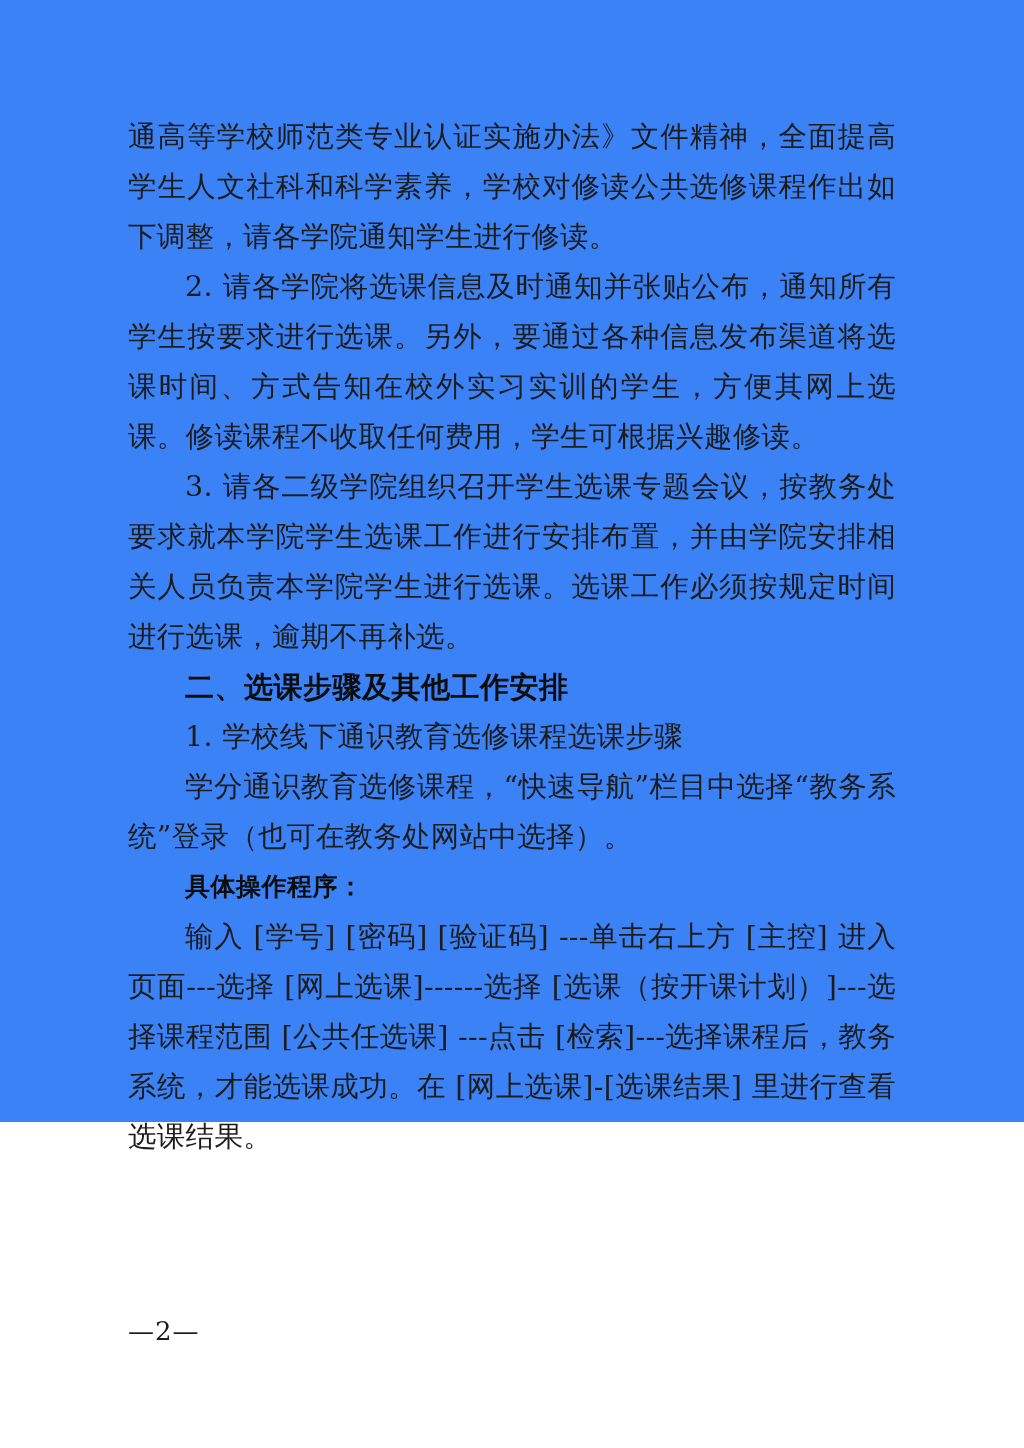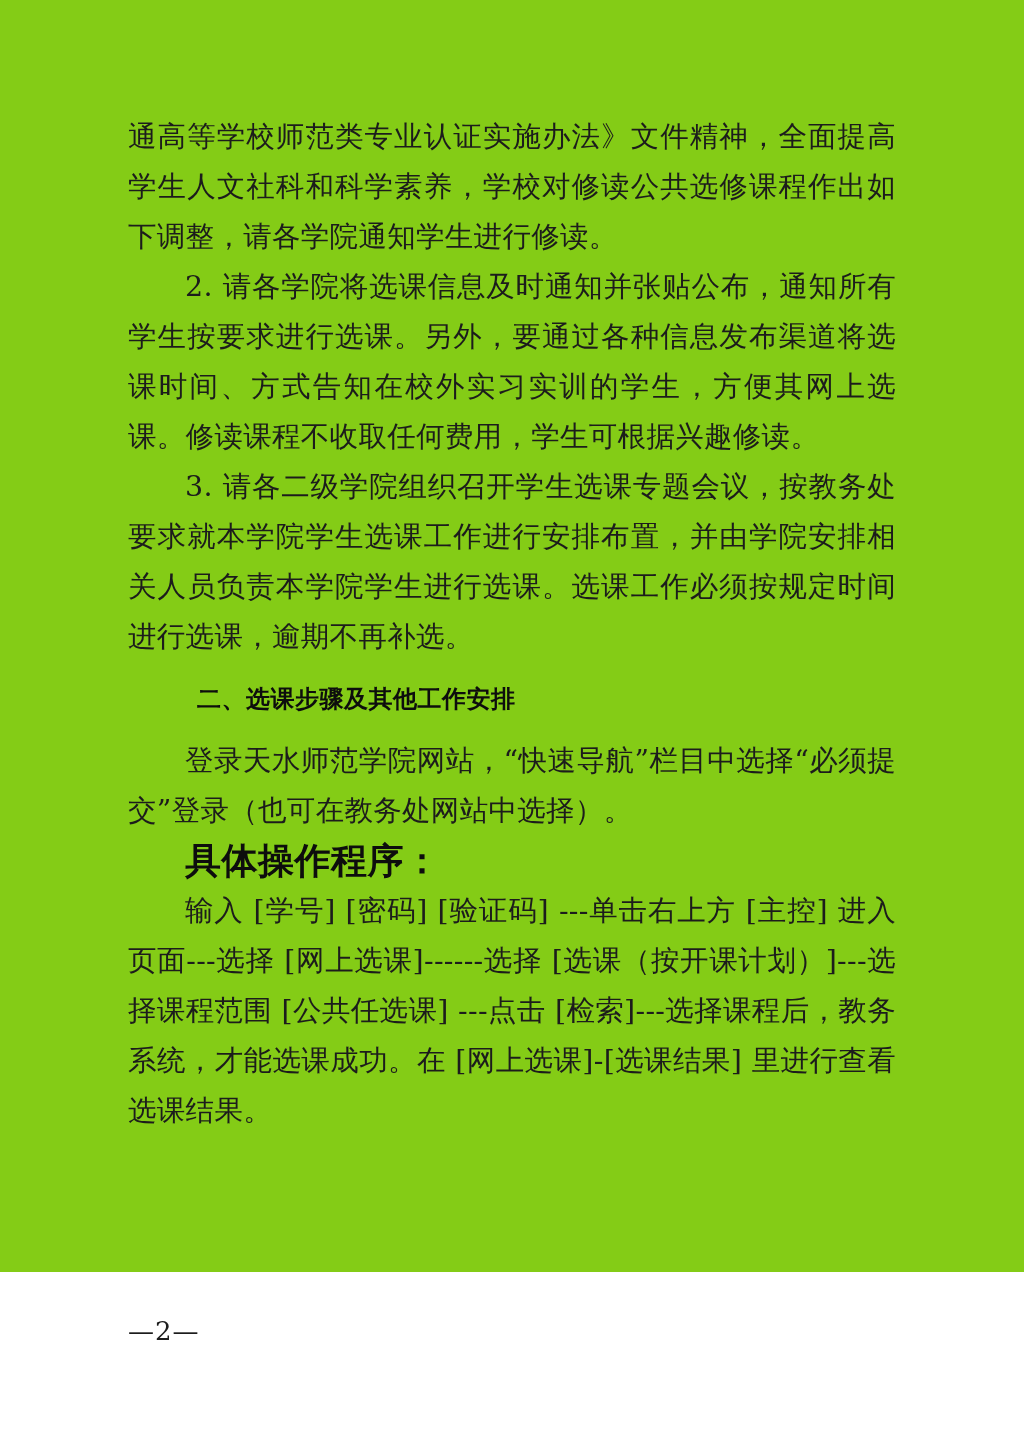--- a/index.html
+++ b/index.html
@@ -13,22 +13,22 @@
     font-family: "DejaVu Serif", "Liberation Serif", serif;
     color: #1b1b1b;
     position: relative;
     overflow: hidden;
   }
   .page {
     position: absolute;
     left: 0;
     top: 0;
     width: 1024px;
-    height: 1272px;
-    background: #84cc16;
+    height: 1122px;
+    background: #3b82f6;
   }
   .content {
     position: absolute;
     left: 128px;
     top: 112px;
     width: 768px;
   }
   p.body-para {
     margin: 0;
     font-size: 28.5px;
@@ -36,32 +36,32 @@
     text-align: justify;
     text-justify: inter-ideograph;
     letter-spacing: 0.3px;
     font-family: "DejaVu Serif", "Liberation Serif", serif;
     color: #1c1c1c;
   }
   p.indent {
     text-indent: 57px;
   }
   p.heading {
-    margin: 12px;
-    font-size: 24px;
+    margin: 0;
+    font-size: 29px;
     line-height: 50px;
     font-weight: bold;
     text-indent: 57px;
     font-family: "DejaVu Sans", "Liberation Sans", sans-serif;
     color: #0d0d0d;
     letter-spacing: 0.5px;
   }
   p.subheading {
     margin: 0;
-    font-size: 36px;
+    font-size: 25px;
     line-height: 50px;
     font-weight: bold;
     text-indent: 57px;
     font-family: "DejaVu Sans", "Liberation Sans", sans-serif;
     color: #0d0d0d;
     letter-spacing: 0.5px;
   }
   .page-number {
     position: absolute;
     left: 128px;
@@ -74,18 +74,19 @@
 </style>
 </head>
 <body>
 
 <div class="page">
   <div class="content">
     <p class="body-para">通高等学校师范类专业认证实施办法》文件精神，全面提高学生人文社科和科学素养，学校对修读公共选修课程作出如下调整，请各学院通知学生进行修读。</p>
     <p class="body-para indent">2. 请各学院将选课信息及时通知并张贴公布，通知所有学生按要求进行选课。另外，要通过各种信息发布渠道将选课时间、方式告知在校外实习实训的学生，方便其网上选课。修读课程不收取任何费用，学生可根据兴趣修读。</p>
     <p class="body-para indent">3. 请各二级学院组织召开学生选课专题会议，按教务处要求就本学院学生选课工作进行安排布置，并由学院安排相关人员负责本学院学生进行选课。选课工作必须按规定时间进行选课，逾期不再补选。</p>
     <p class="heading">二、选课步骤及其他工作安排</p>
-    <p class="body-para indent">登录天水师范学院网站，“快速导航”栏目中选择“必须提交”登录（也可在教务处网站中选择）。</p>
+    <p class="body-para indent">1. 学校线下通识教育选修课程选课步骤</p>
+    <p class="body-para indent">学分通识教育选修课程，“快速导航”栏目中选择“教务系统”登录（也可在教务处网站中选择）。</p>
     <p class="subheading">具体操作程序：</p>
     <p class="body-para indent">输入 [学号] [密码] [验证码] ---单击右上方 [主控] 进入页面---选择 [网上选课]------选择 [选课（按开课计划）]---选择课程范围 [公共任选课] ---点击 [检索]---选择课程后，教务系统，才能选课成功。在 [网上选课]-[选课结果] 里进行查看选课结果。</p>
   </div>
   <div class="page-number">—2—</div>
 </div>
 
 </body></html>

